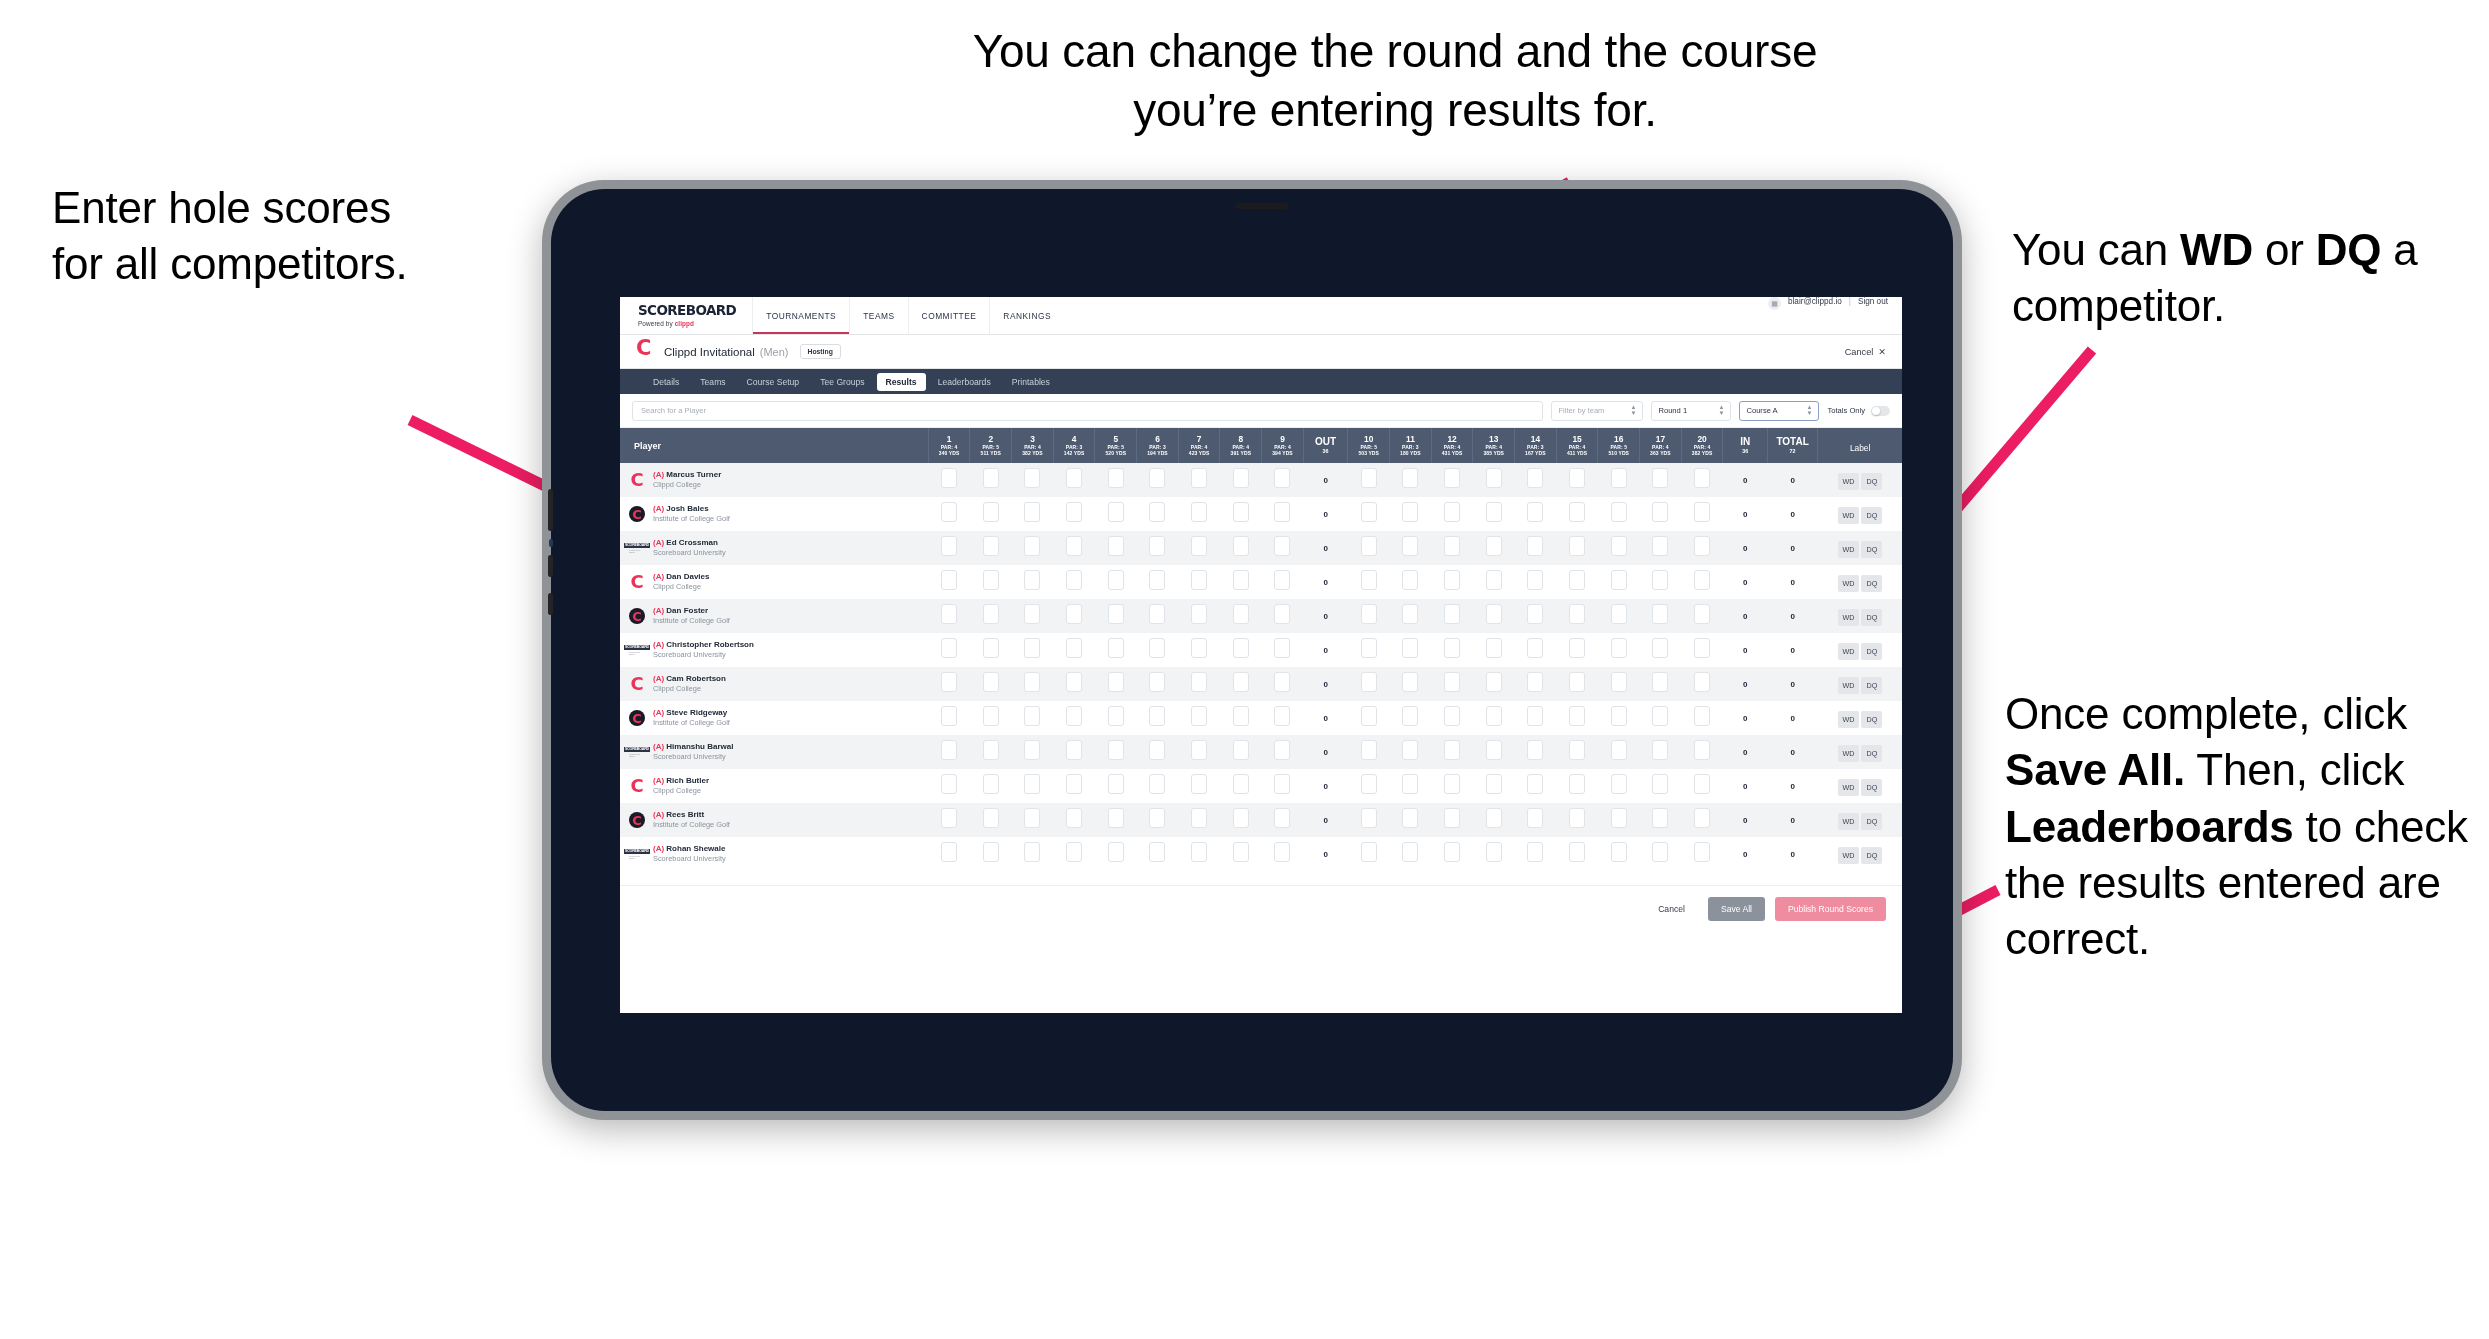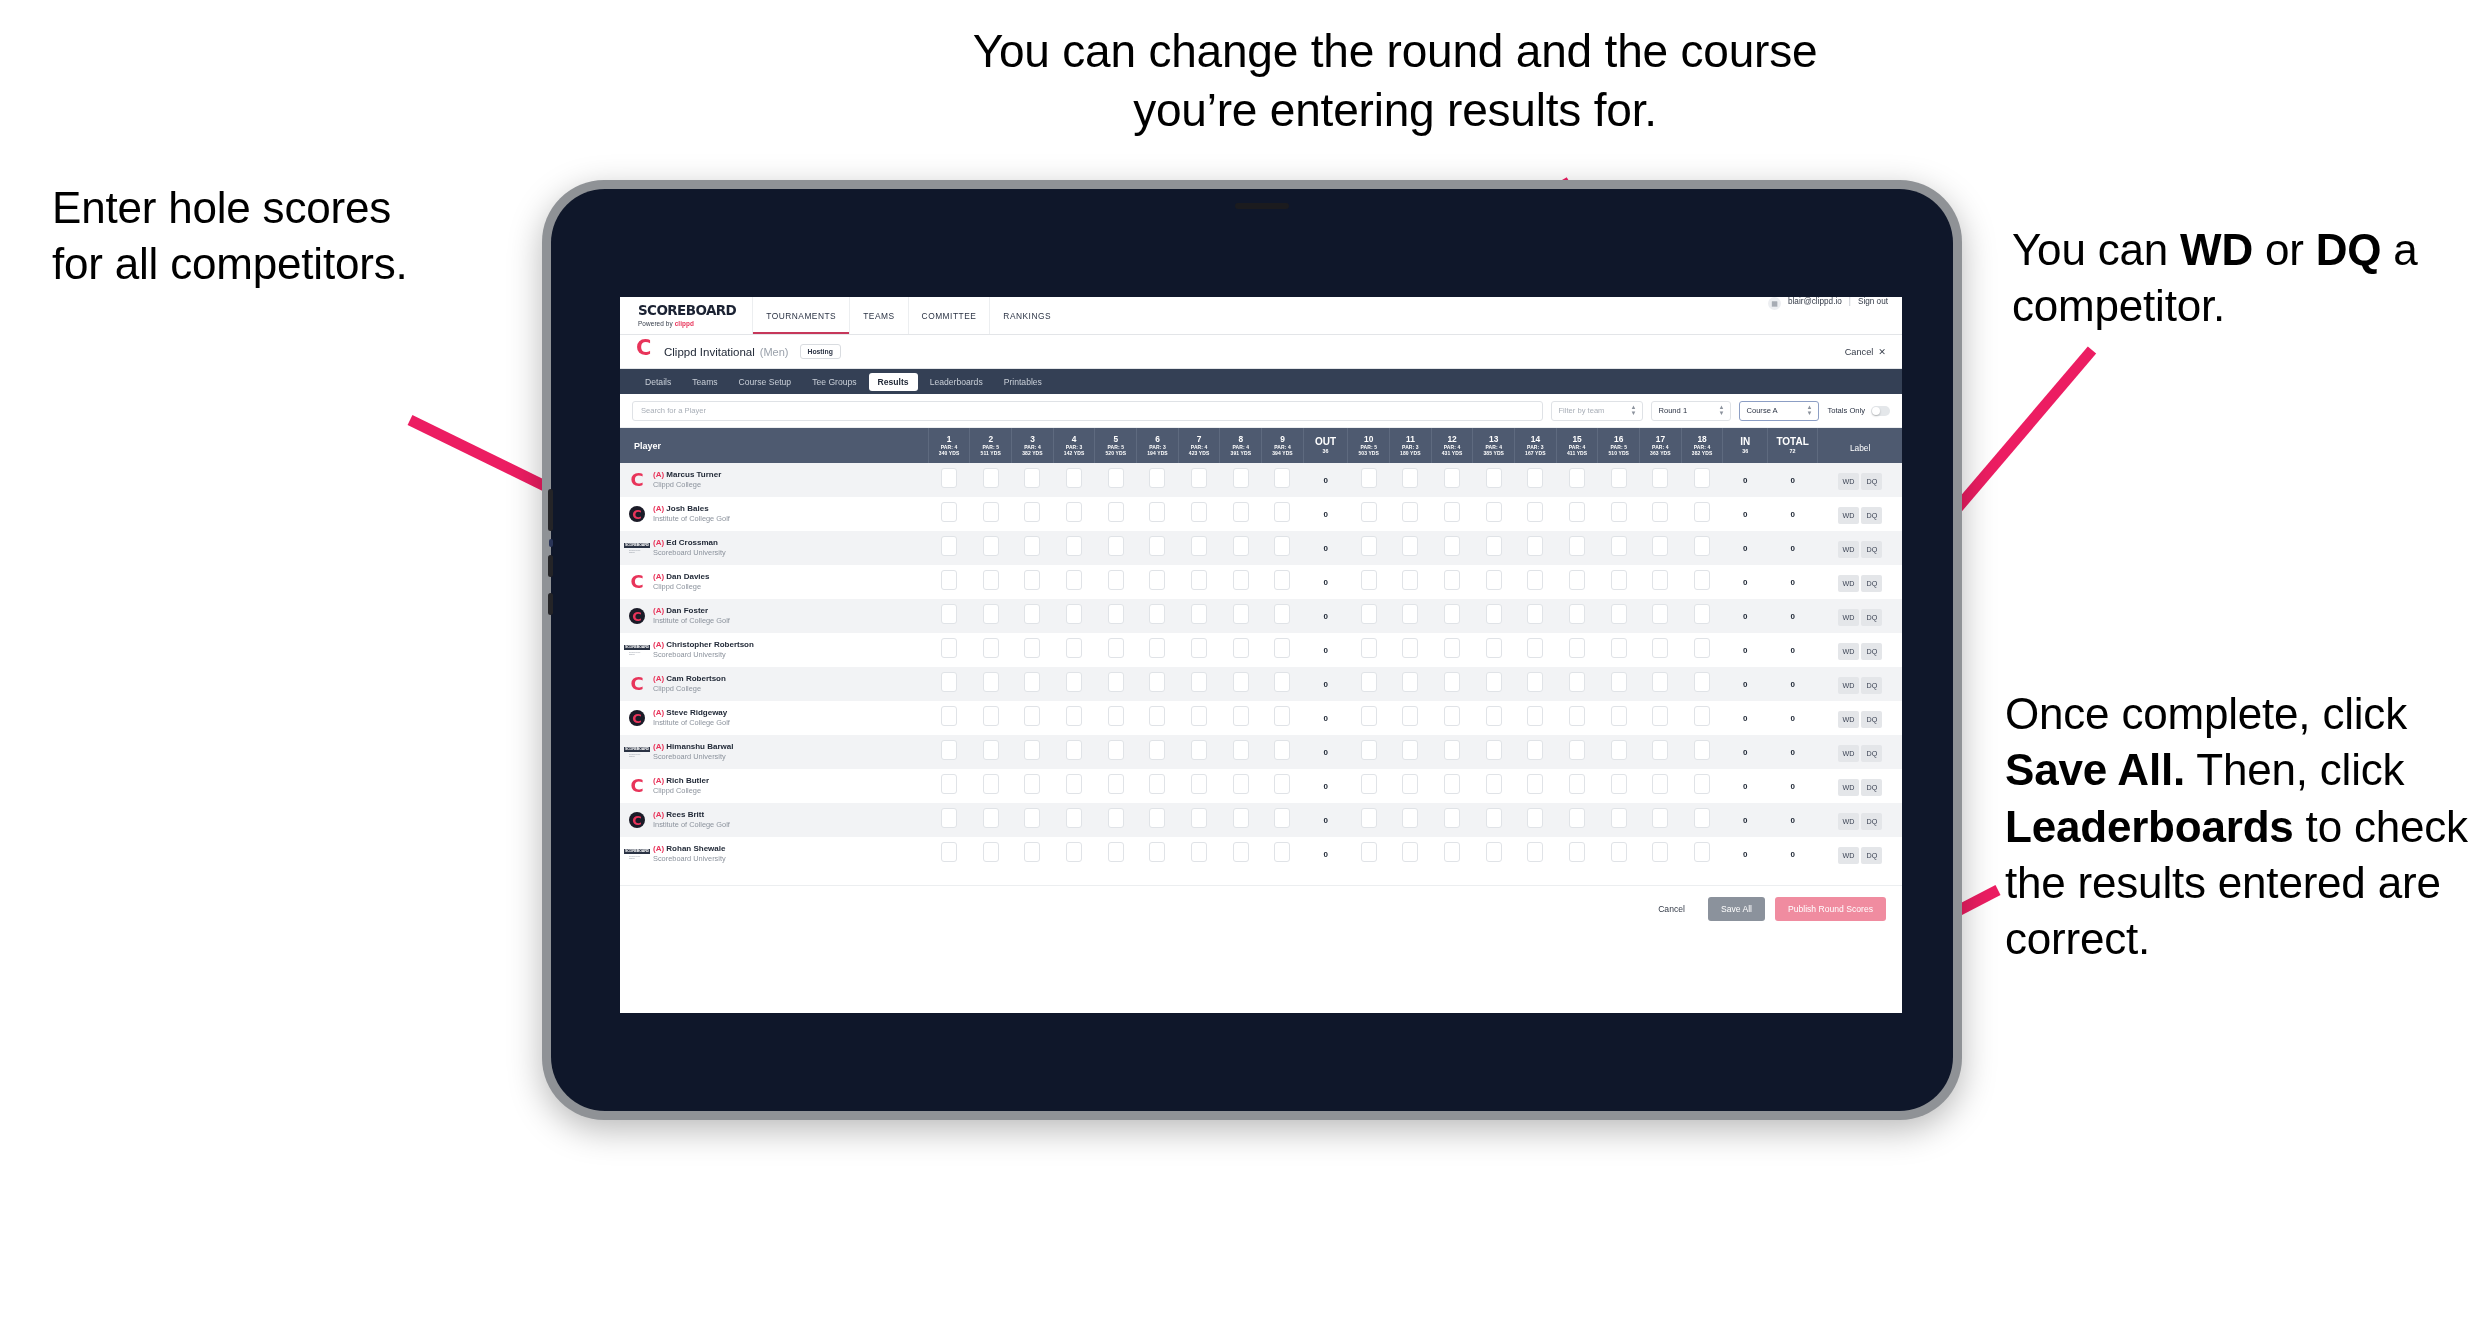--- a/index.html
+++ b/index.html
@@ -60,21 +60,21 @@
   .cmark:before{content:"C";font-family:"DejaVu Sans",sans-serif;font-weight:bold;
           font-size:21px;color:#e8345a;position:absolute;top:-5px;left:0;line-height:1;}
   .tname{font-size:11.5px;color:#222a38;}
   .tgender{font-size:11px;color:#9aa1ab;margin-left:5px;}
   .hosting{margin-left:11px;border:1px solid #d9dce0;border-radius:3px;
           padding:3px 7px;font-size:6.8px;font-weight:bold;color:#2b3344;}
   .cancel{margin-left:auto;font-size:9.2px;color:#333a47;display:flex;
           align-items:center;gap:5px;cursor:pointer;}
 
   .tabbar{height:25px;background:#344055;display:flex;align-items:center;
-          padding:0 16px;gap:3px;}
+          padding:0 24px;gap:3px;}
   .tab{font-size:8.6px;color:#c9cfd8;padding:4px 9px;border-radius:3px;cursor:pointer;}
   .tab.sel{background:#fff;color:#222a38;font-weight:bold;}
 
   .filterbar{height:33px;background:#fff;display:flex;align-items:center;
           padding:0 12px;gap:8px;border-bottom:1px solid #eceef0;}
   .search{flex:1;height:18px;border:1px solid #dfe2e6;border-radius:3px;
           display:flex;align-items:center;padding:0 8px;font-size:7.6px;color:#a8aeb7;}
   .selbox{height:18px;border:1px solid #dfe2e6;border-radius:3px;display:flex;
           align-items:center;justify-content:space-between;padding:0 6px;
           font-size:7.6px;color:#2b3344;gap:8px;cursor:pointer;}
@@ -325,21 +325,21 @@
                 <div class="hnum">16</div>
                 <div class="hpar">PAR: 5</div>
                 <div class="hyds">510 YDS</div>
               </th>
             <th style="width:28px;">
                 <div class="hnum">17</div>
                 <div class="hpar">PAR: 4</div>
                 <div class="hyds">363 YDS</div>
               </th>
             <th style="width:28px;">
-                <div class="hnum">18</div>
+                <div class="hnum">20</div>
                 <div class="hpar">PAR: 4</div>
                 <div class="hyds">382 YDS</div>
               </th>
             <th style="width:30px;">
                 <div class="sumlbl">IN</div>
                 <div class="sumval">36</div>
               </th>
             <th style="width:34px;">
                 <div class="sumlbl">TOTAL</div>
                 <div class="sumval">72</div>

